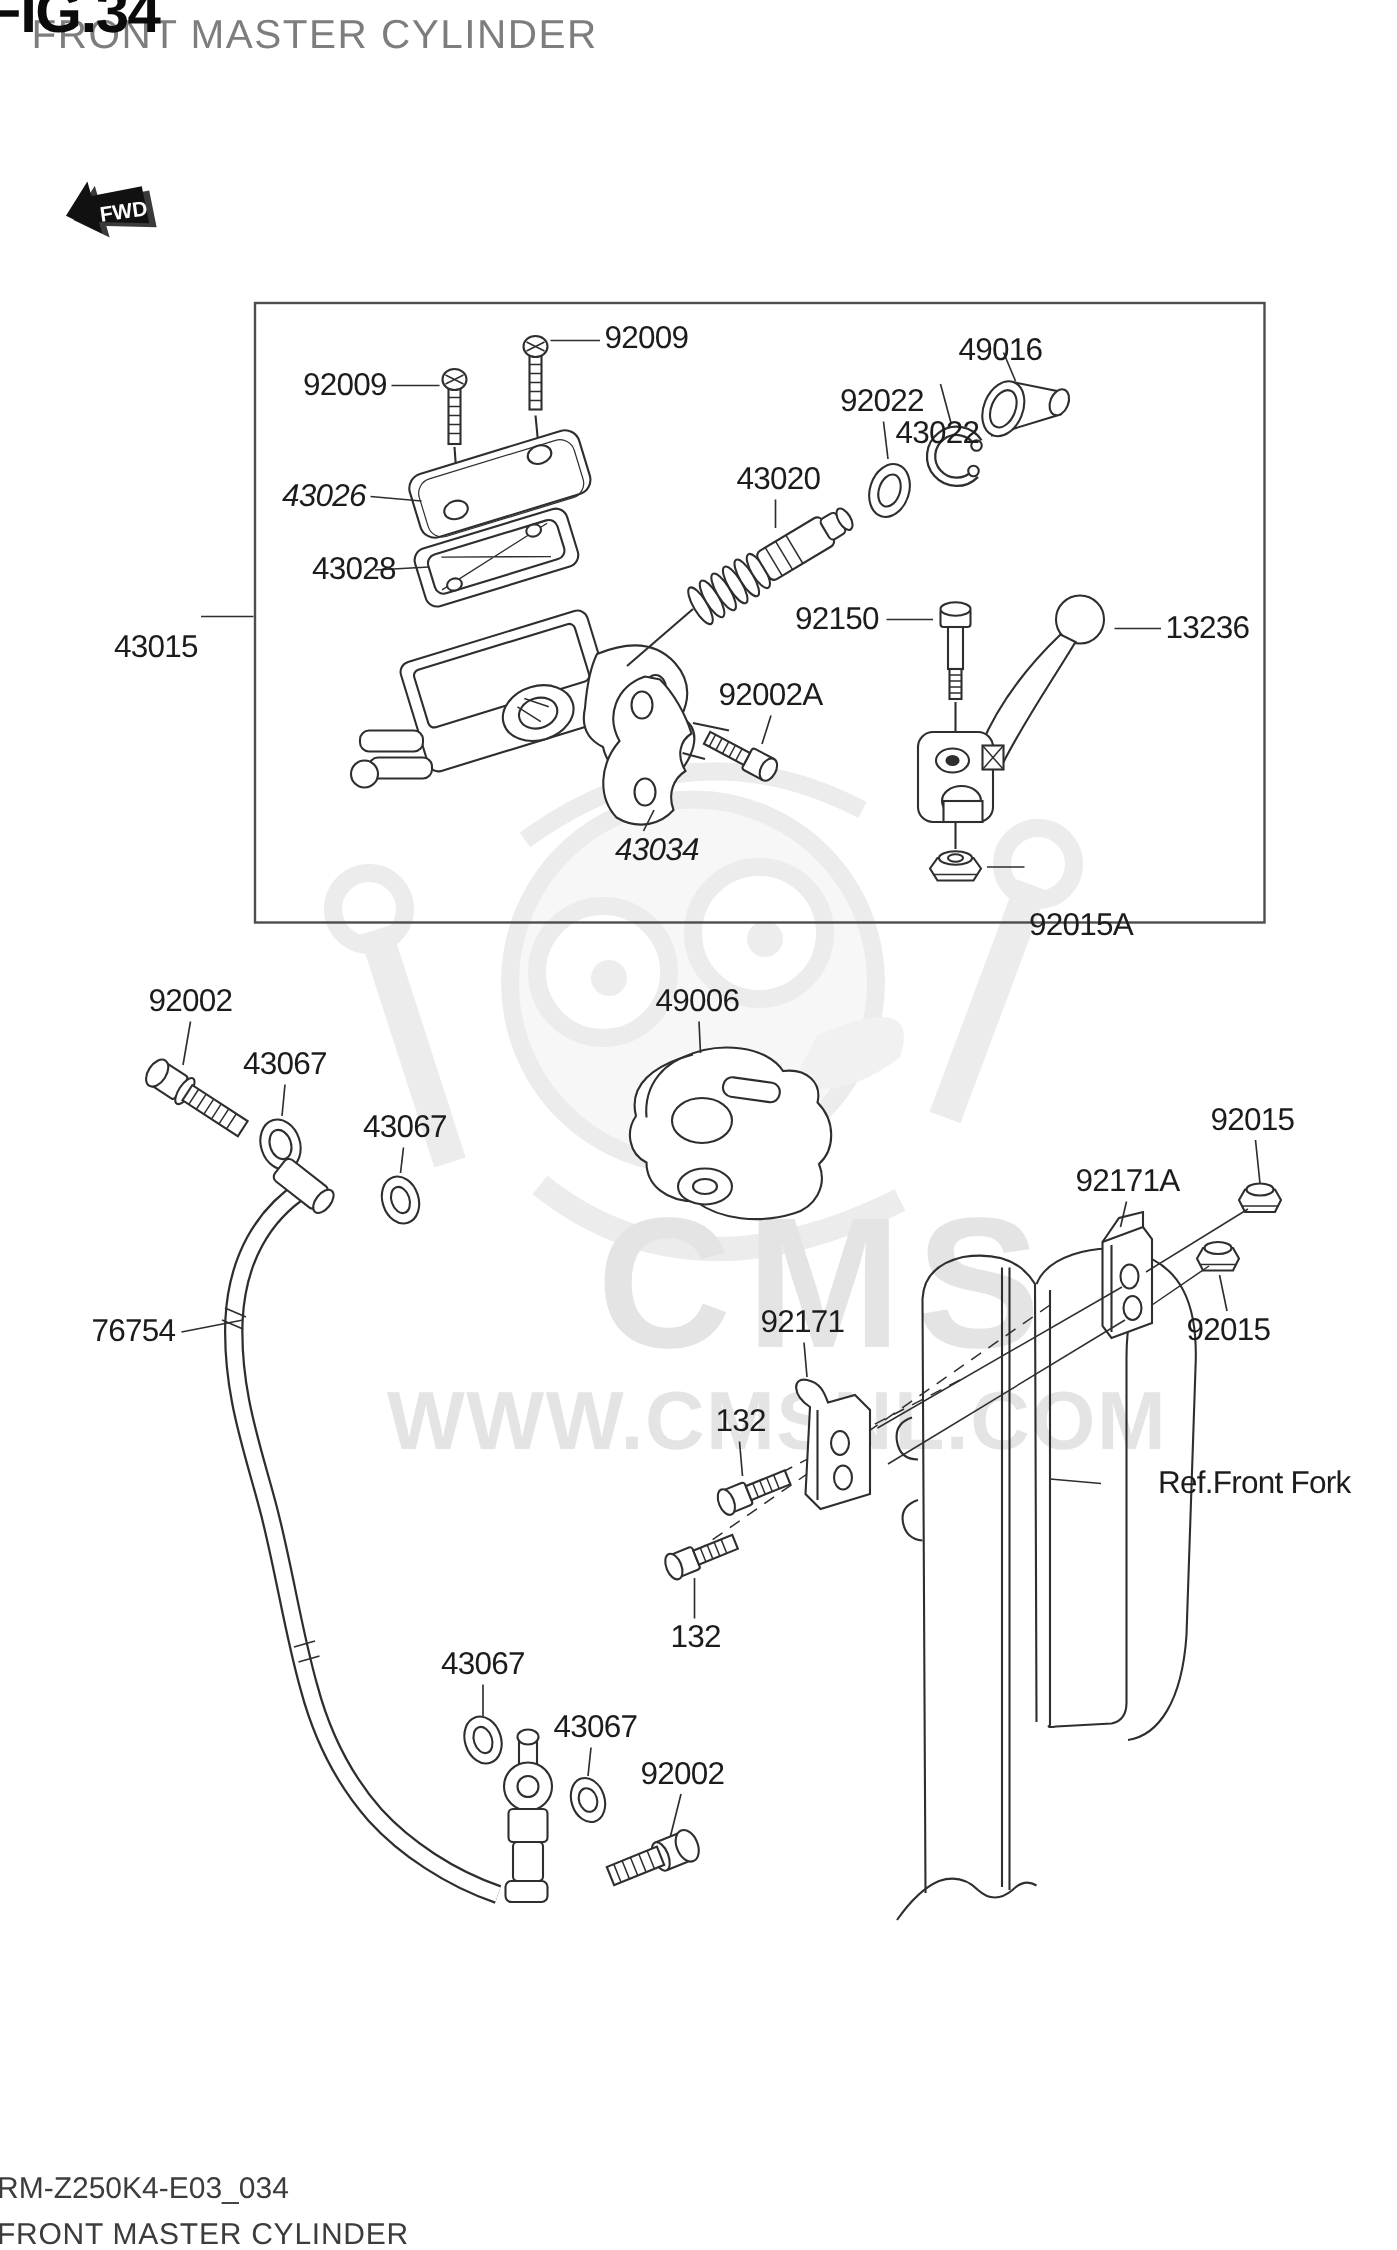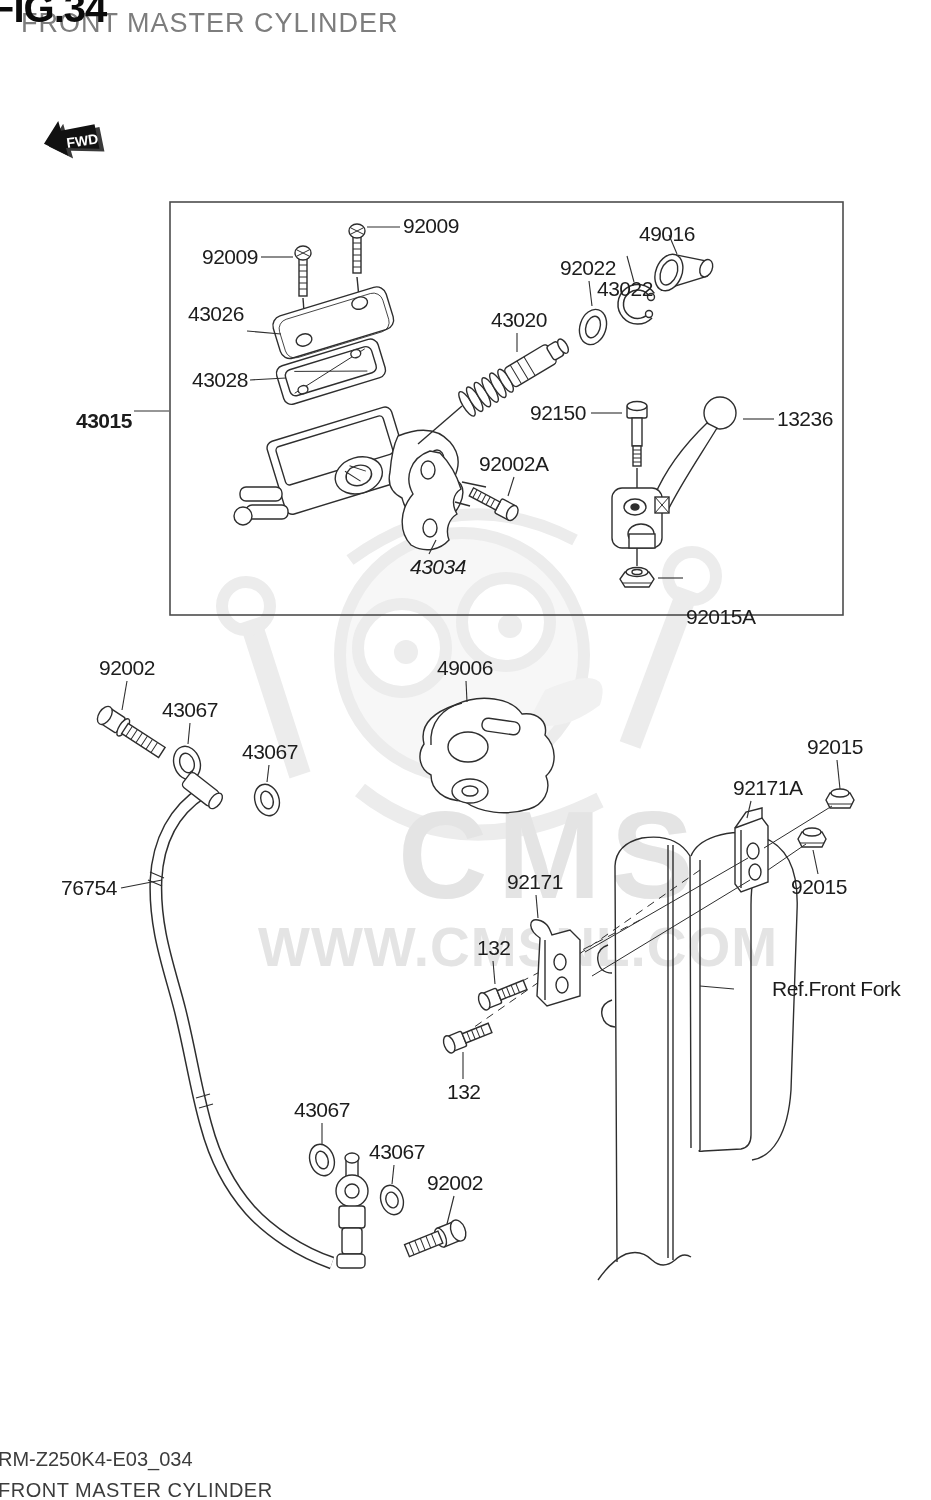--- a/index.html
+++ b/index.html
@@ -333,37 +333,37 @@
       <line x1="454" y1="1196" x2="447" y2="1224"></line>
     </g>
   </svg>
 
   <div class="page-title">FRONT MASTER CYLINDER</div>
   <div class="fig-label">FIG.34</div>
 
   <div id="label-layer">
       <div class="part-label" style="left: 403px; top: 214px;">92009</div>
       <div class="part-label" style="left: 202px; top: 245px;">92009</div>
-      <div class="part-label" style="left: 188px; top: 302px;">43026</div>
-      <div class="part-label" style="left: 192px; top: 368px;">43028</div>
-      <div class="part-label" style="left: 76px; top: 409px; font-weight: bold;">43015</div>
+      <div class="part-label" style="left: 188px; top: 319px; font-style: italic;">43026</div>
+      <div class="part-label" style="left: 208px; top: 368px;">43028</div>
+      <div class="part-label" style="left: 76px; top: 420px;">43015</div>
       <div class="part-label" style="left: 491px; top: 308px;">43020</div>
       <div class="part-label" style="left: 560px; top: 256px;">92022</div>
       <div class="part-label" style="left: 597px; top: 231px; margin-top: 46px;">43022</div>
       <div class="part-label" style="left: 639px; top: 210px; margin-top: 12px;">49016</div>
       <div class="part-label" style="left: 530px; top: 401px;">92150</div>
       <div class="part-label" style="left: 777px; top: 407px;">13236</div>
       <div class="part-label" style="left: 479px; top: 452px;">92002A</div>
       <div class="part-label" style="left: 410px; top: 555px; font-style: italic;">43034</div>
       <div class="part-label" style="left: 686px; top: 565px; margin-top: 40px;">92015A</div>
       <div class="part-label" style="left: 99px; top: 656px;">92002</div>
       <div class="part-label" style="left: 162px; top: 698px;">43067</div>
       <div class="part-label" style="left: 242px; top: 740px;">43067</div>
       <div class="part-label" style="left: 437px; top: 656px;">49006</div>
-      <div class="part-label" style="left: 717px; top: 776px; margin-left: 16px;">92171A</div>
+      <div class="part-label" style="left: 717px; top: 776px;">92171A</div>
       <div class="part-label" style="left: 807px; top: 735px;">92015</div>
       <div class="part-label" style="left: 791px; top: 875px;">92015</div>
       <div class="part-label" style="left: 61px; top: 876px;">76754</div>
       <div class="part-label" style="left: 507px; top: 870px;">92171</div>
       <div class="part-label" style="left: 477px; top: 936px;">132</div>
       <div class="part-label" style="left: 447px; top: 1080px;">132</div>
       <div class="part-label" style="left: 772px; top: 977px;">Ref.Front Fork</div>
       <div class="part-label" style="left: 294px; top: 1098px;">43067</div>
       <div class="part-label" style="left: 369px; top: 1140px;">43067</div>
       <div class="part-label" style="left: 427px; top: 1171px;">92002</div>

